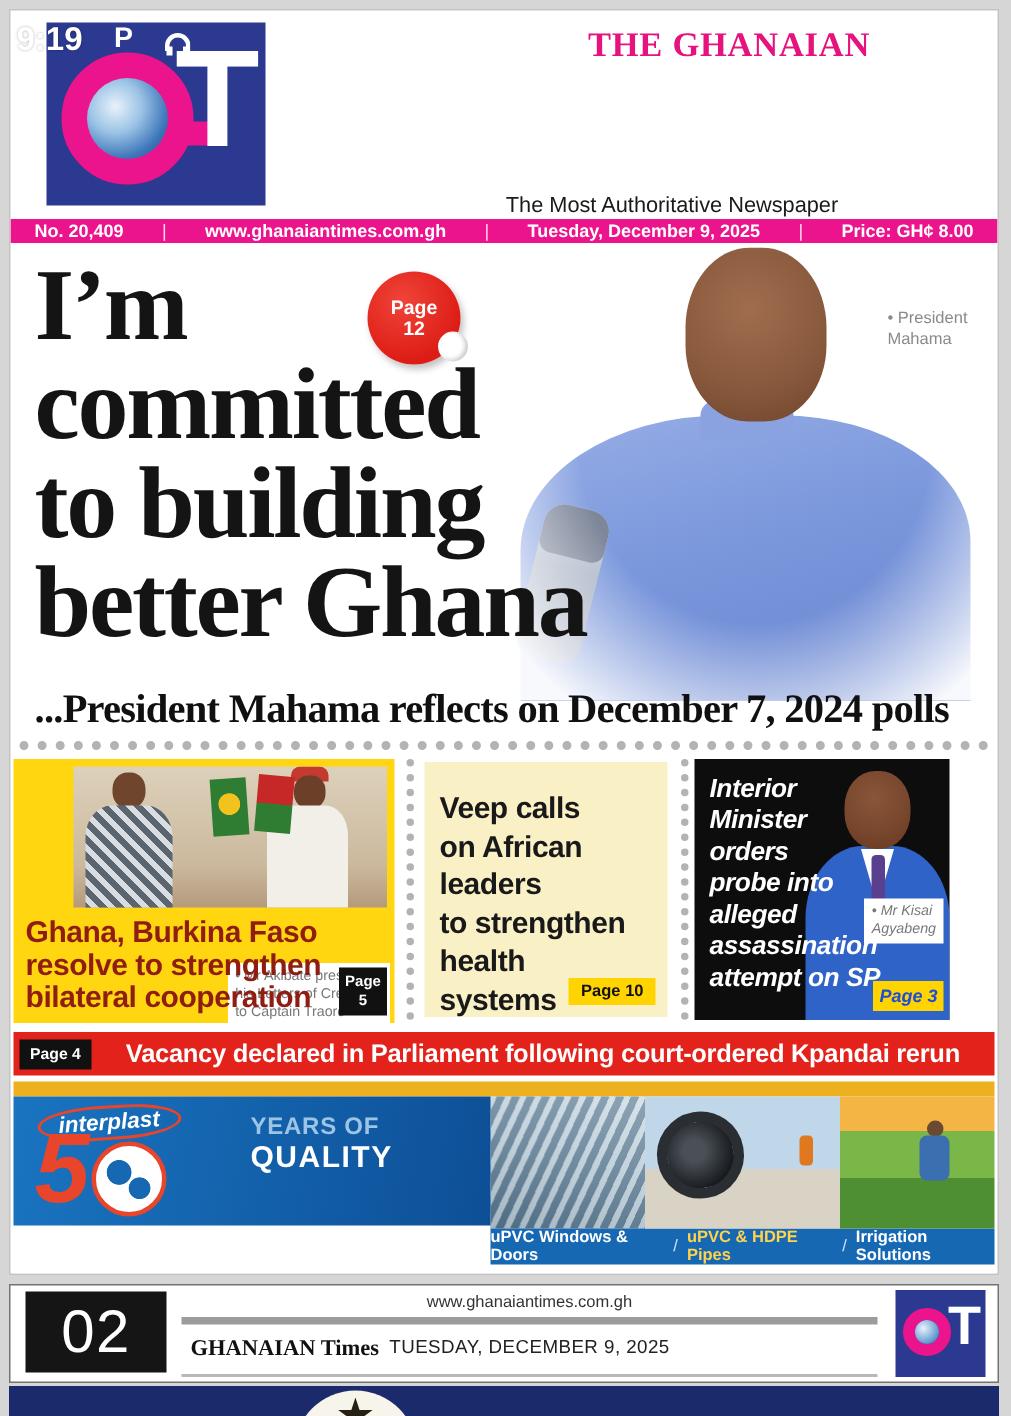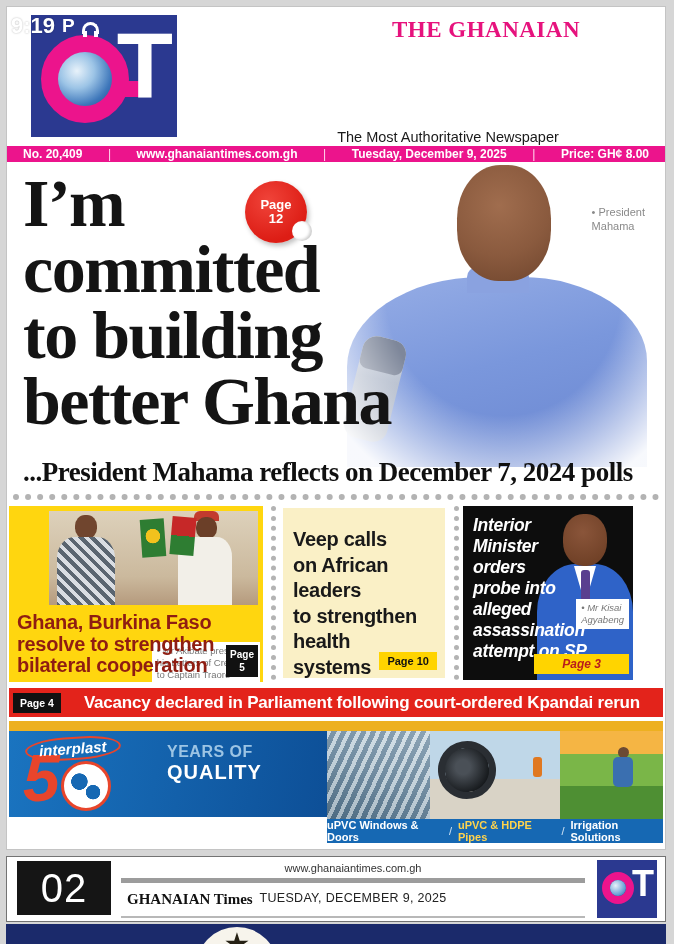--- a/index.html
+++ b/index.html
@@ -10,21 +10,21 @@
   
   #frontpage { position:absolute; left:6px; top:6px; width:660px; height:844px; background:#fff; border:1px solid #c4c4c4; overflow:hidden; }
 
   
   .logo-box { position:absolute; left:24px; top:8px; width:146px; height:122px; background:#2B3990; }
   .logo-g-ring { position:absolute; left:10px; top:20px; width:88px; height:88px; border:18px solid #EC148C; border-radius:50%; }
   .logo-g-bar { position:absolute; left:78px; top:66px; width:30px; height:16px; background:#EC148C; }
   .logo-globe { position:absolute; left:27px; top:37px; width:54px; height:54px; border-radius:50%;
     background: radial-gradient(circle at 35% 35%, #e8f2fa 0%, #9cc4e6 35%, #3d76ba 70%, #1c4c8c 100%); }
   .logo-t { position:absolute; right:4px; top:8px; color:#fff; font-weight:bold; font-size:92px; line-height:0.95; font-family:"Liberation Sans",sans-serif; }
-  .status-bar { position:absolute; left:4px; top:6px; z-index:6; display:flex; align-items:center; gap:7px; color:#fff; }
+  .status-bar { position:absolute; left:4px; top:6px; z-index:6; display:flex; align-items:center; gap:21px; color:#fff; }
   .status-time { font-size:22px; font-weight:bold; text-shadow:0 0 2px rgba(0,0,0,.3); }
   .status-p { font-size:19px; font-weight:bold; }
   .status-headset { width:17px; height:12px; border:3px solid #fff; border-bottom:none; border-radius:9px 9px 0 0; position:relative; top:2px; }
   .status-headset::before, .status-headset::after { content:""; position:absolute; bottom:-3px; width:4px; height:6px; background:#fff; }
   .status-headset::before { left:-2px; } .status-headset::after { right:-2px; }
 
   .kicker { position:absolute; left:320px; right:20px; top:10px; text-align:center; color:#E6127D;
     font-family:"Liberation Serif",serif; font-weight:bold; font-size:23px; letter-spacing:0.5px; }
   .nameplate { position:absolute; left:236px; right:12px; top:22px; text-align:center; color:#272E85;
     font-family:"Liberation Serif",serif; font-weight:bold; font-size:102px; line-height:0.95; letter-spacing:-2px; }
@@ -97,22 +97,22 @@
   .ri-head { position:absolute; left:26px; top:8px; width:44px; height:52px; border-radius:46%;
     background:radial-gradient(circle at 45% 35%, #8a553a 0%, #6f4026 80%); }
   .ri-suit { position:absolute; left:0; top:58px; width:96px; height:120px; background:#2f63c8; border-radius:40% 40% 0 0; }
   .ri-shirt { position:absolute; left:37px; top:60px; width:22px; height:38px; background:#fff;
     clip-path:polygon(0 0, 100% 0, 50% 100%); }
   .ri-tie { position:absolute; left:44px; top:64px; width:9px; height:40px; background:#5a3f8f; border-radius:3px; }
   .ri-headline { position:absolute; left:10px; top:9px; width:126px; z-index:3; color:#fff; font-weight:800;
     font-size:17.5px; line-height:1.2; letter-spacing:-0.3px; }
   .ri-caption { position:absolute; right:4px; bottom:51px; z-index:4; background:#fff; color:#777;
     font-size:9.5px; line-height:1.25; padding:3px 5px; }
-  .badge-yellow-r { position:absolute; right:4px; bottom:6px; z-index:4; background:#FFD400; color:#b91c1c;
-    font-size:12px; font-weight:800; padding:3px 28px; }
+  .badge-yellow-r { position:absolute; right:4px; bottom:6px; z-index:4; background:#FFD400; color:#1d4ed8;
+    font-size:12px; font-weight:800; padding:3px 4px; }
 
   
   .banner { position:absolute; left:2px; right:2px; top:681px; height:29px; background:#E3231B;
     display:flex; align-items:center; }
   .banner-badge { background:#111; color:#fff; font-size:10.5px; font-weight:bold; padding:4px 7px; margin-left:4px; }
   .banner-text { flex:1; text-align:center; color:#fff; font-weight:800; font-size:17px; letter-spacing:-0.2px; }
 
   
   .ad { position:absolute; left:2px; right:2px; top:714px; height:128px; background:#fff; }
   .ad-gold { height:10px; background:#EDB021; }

